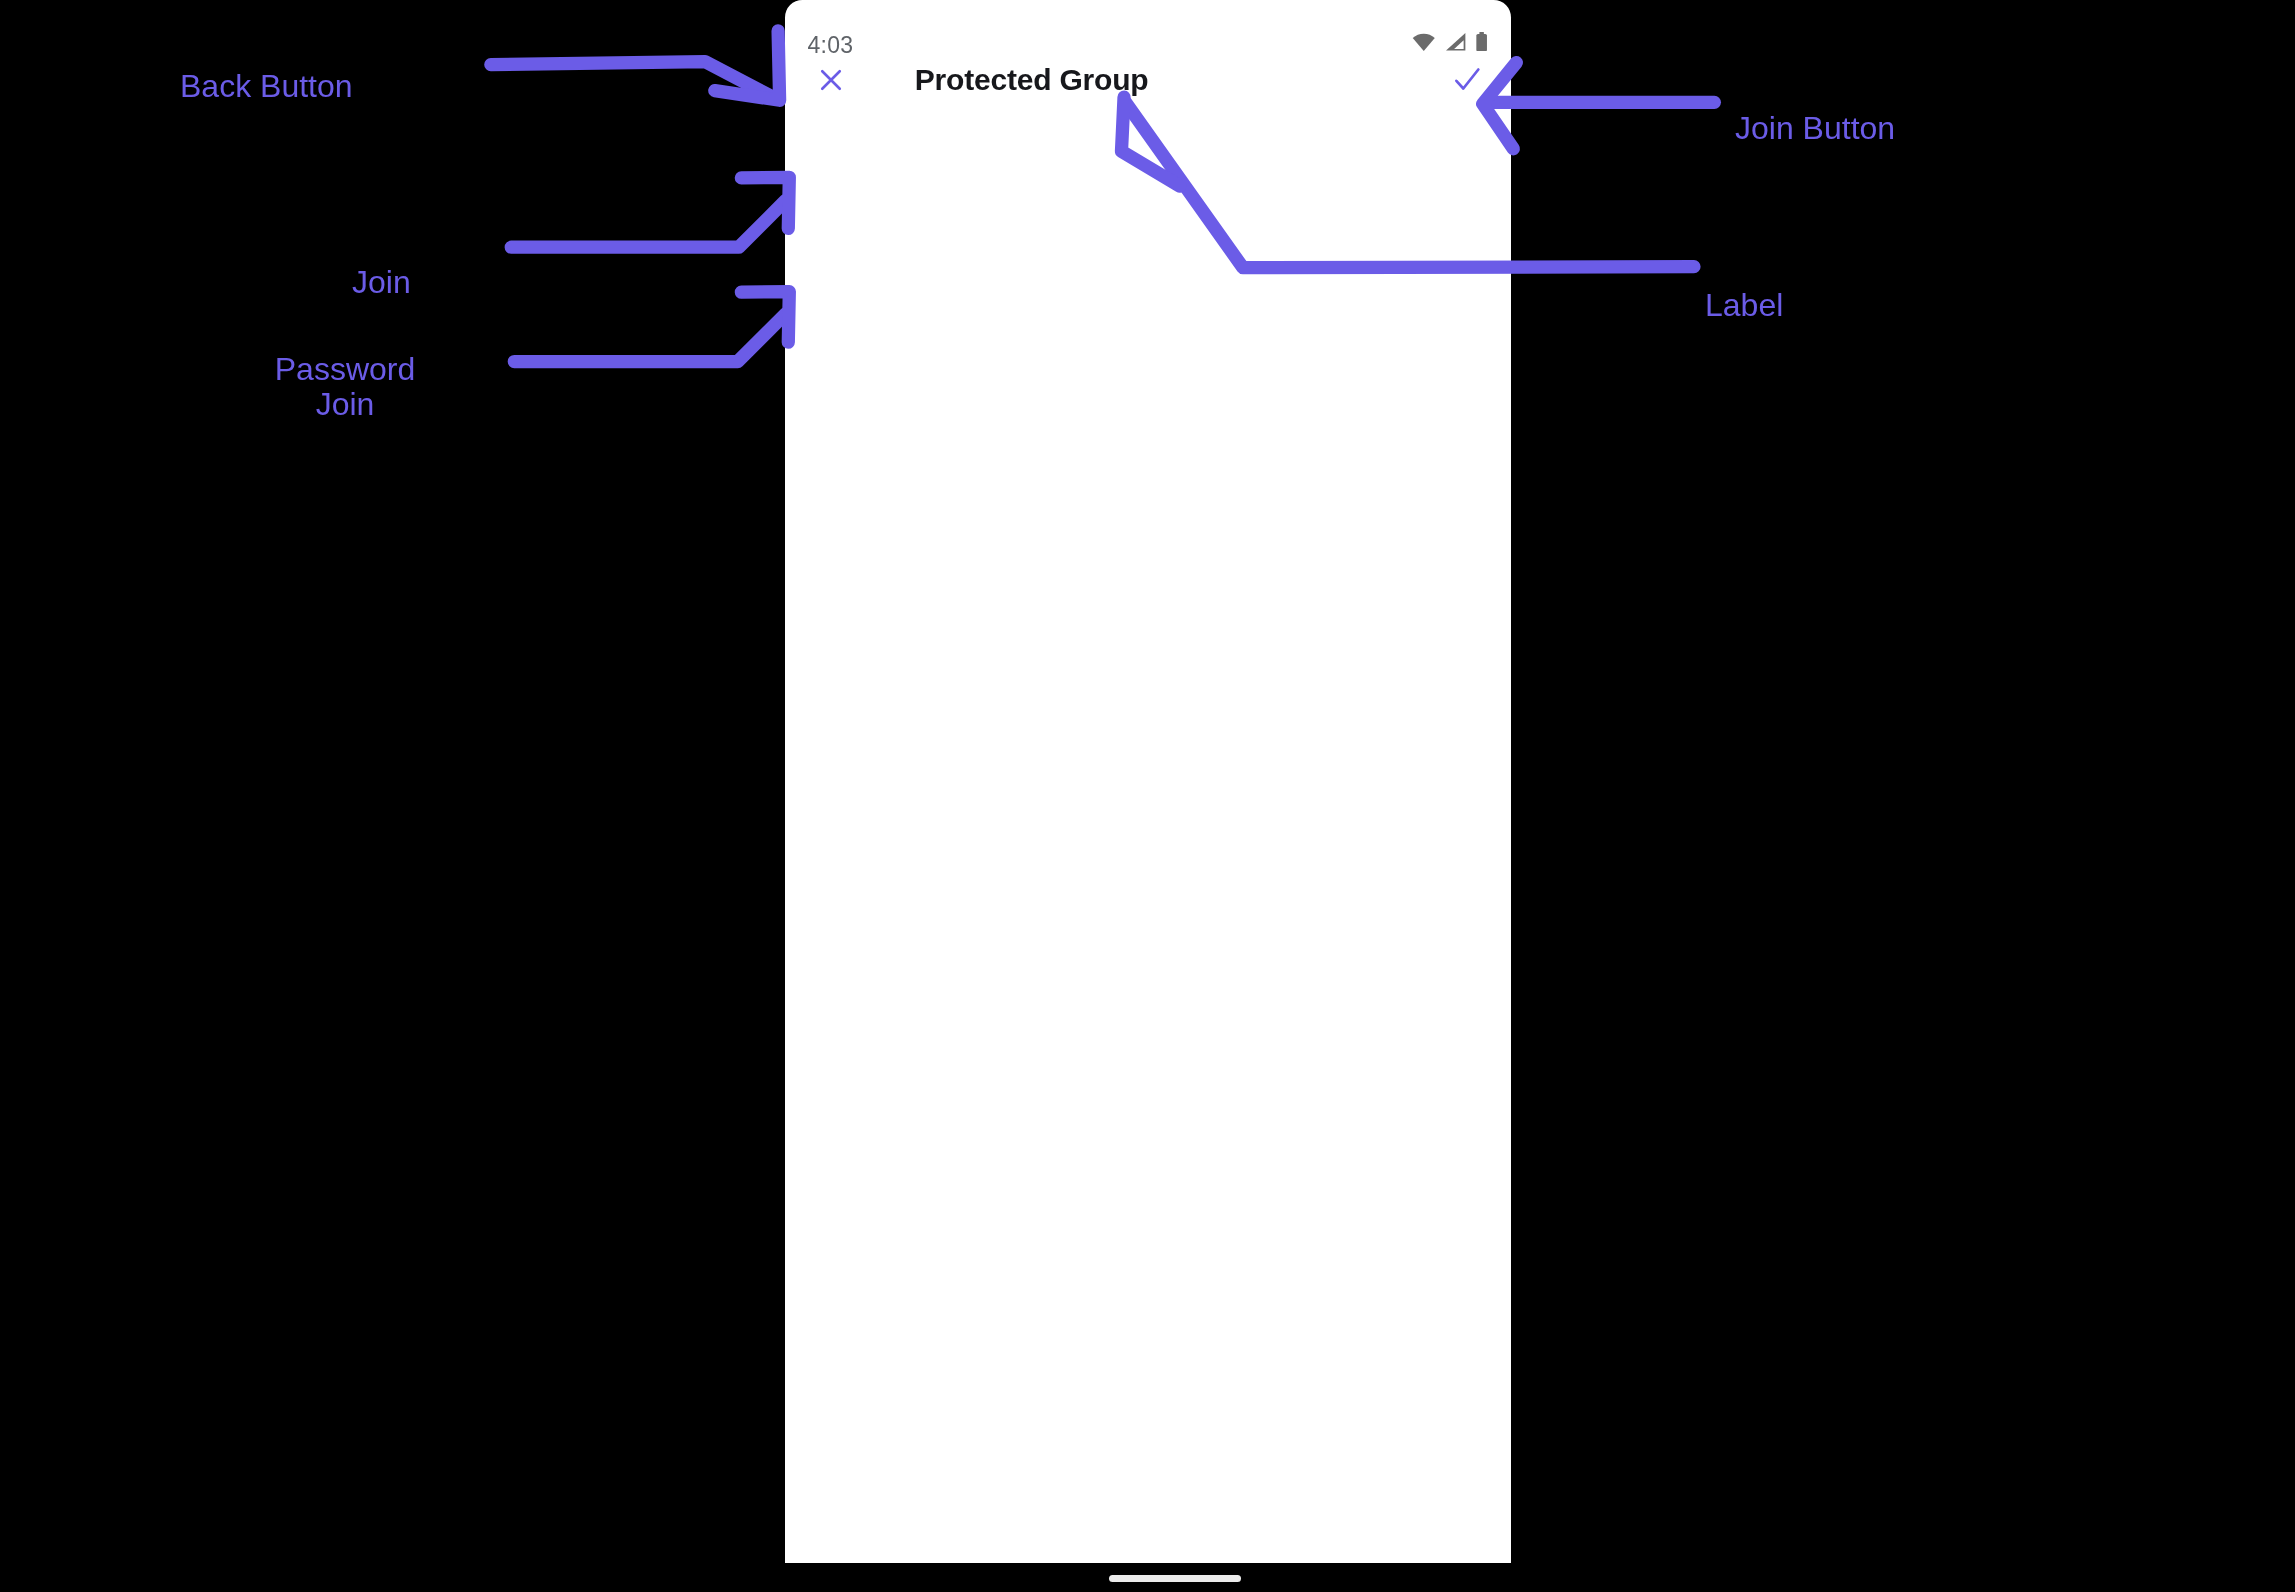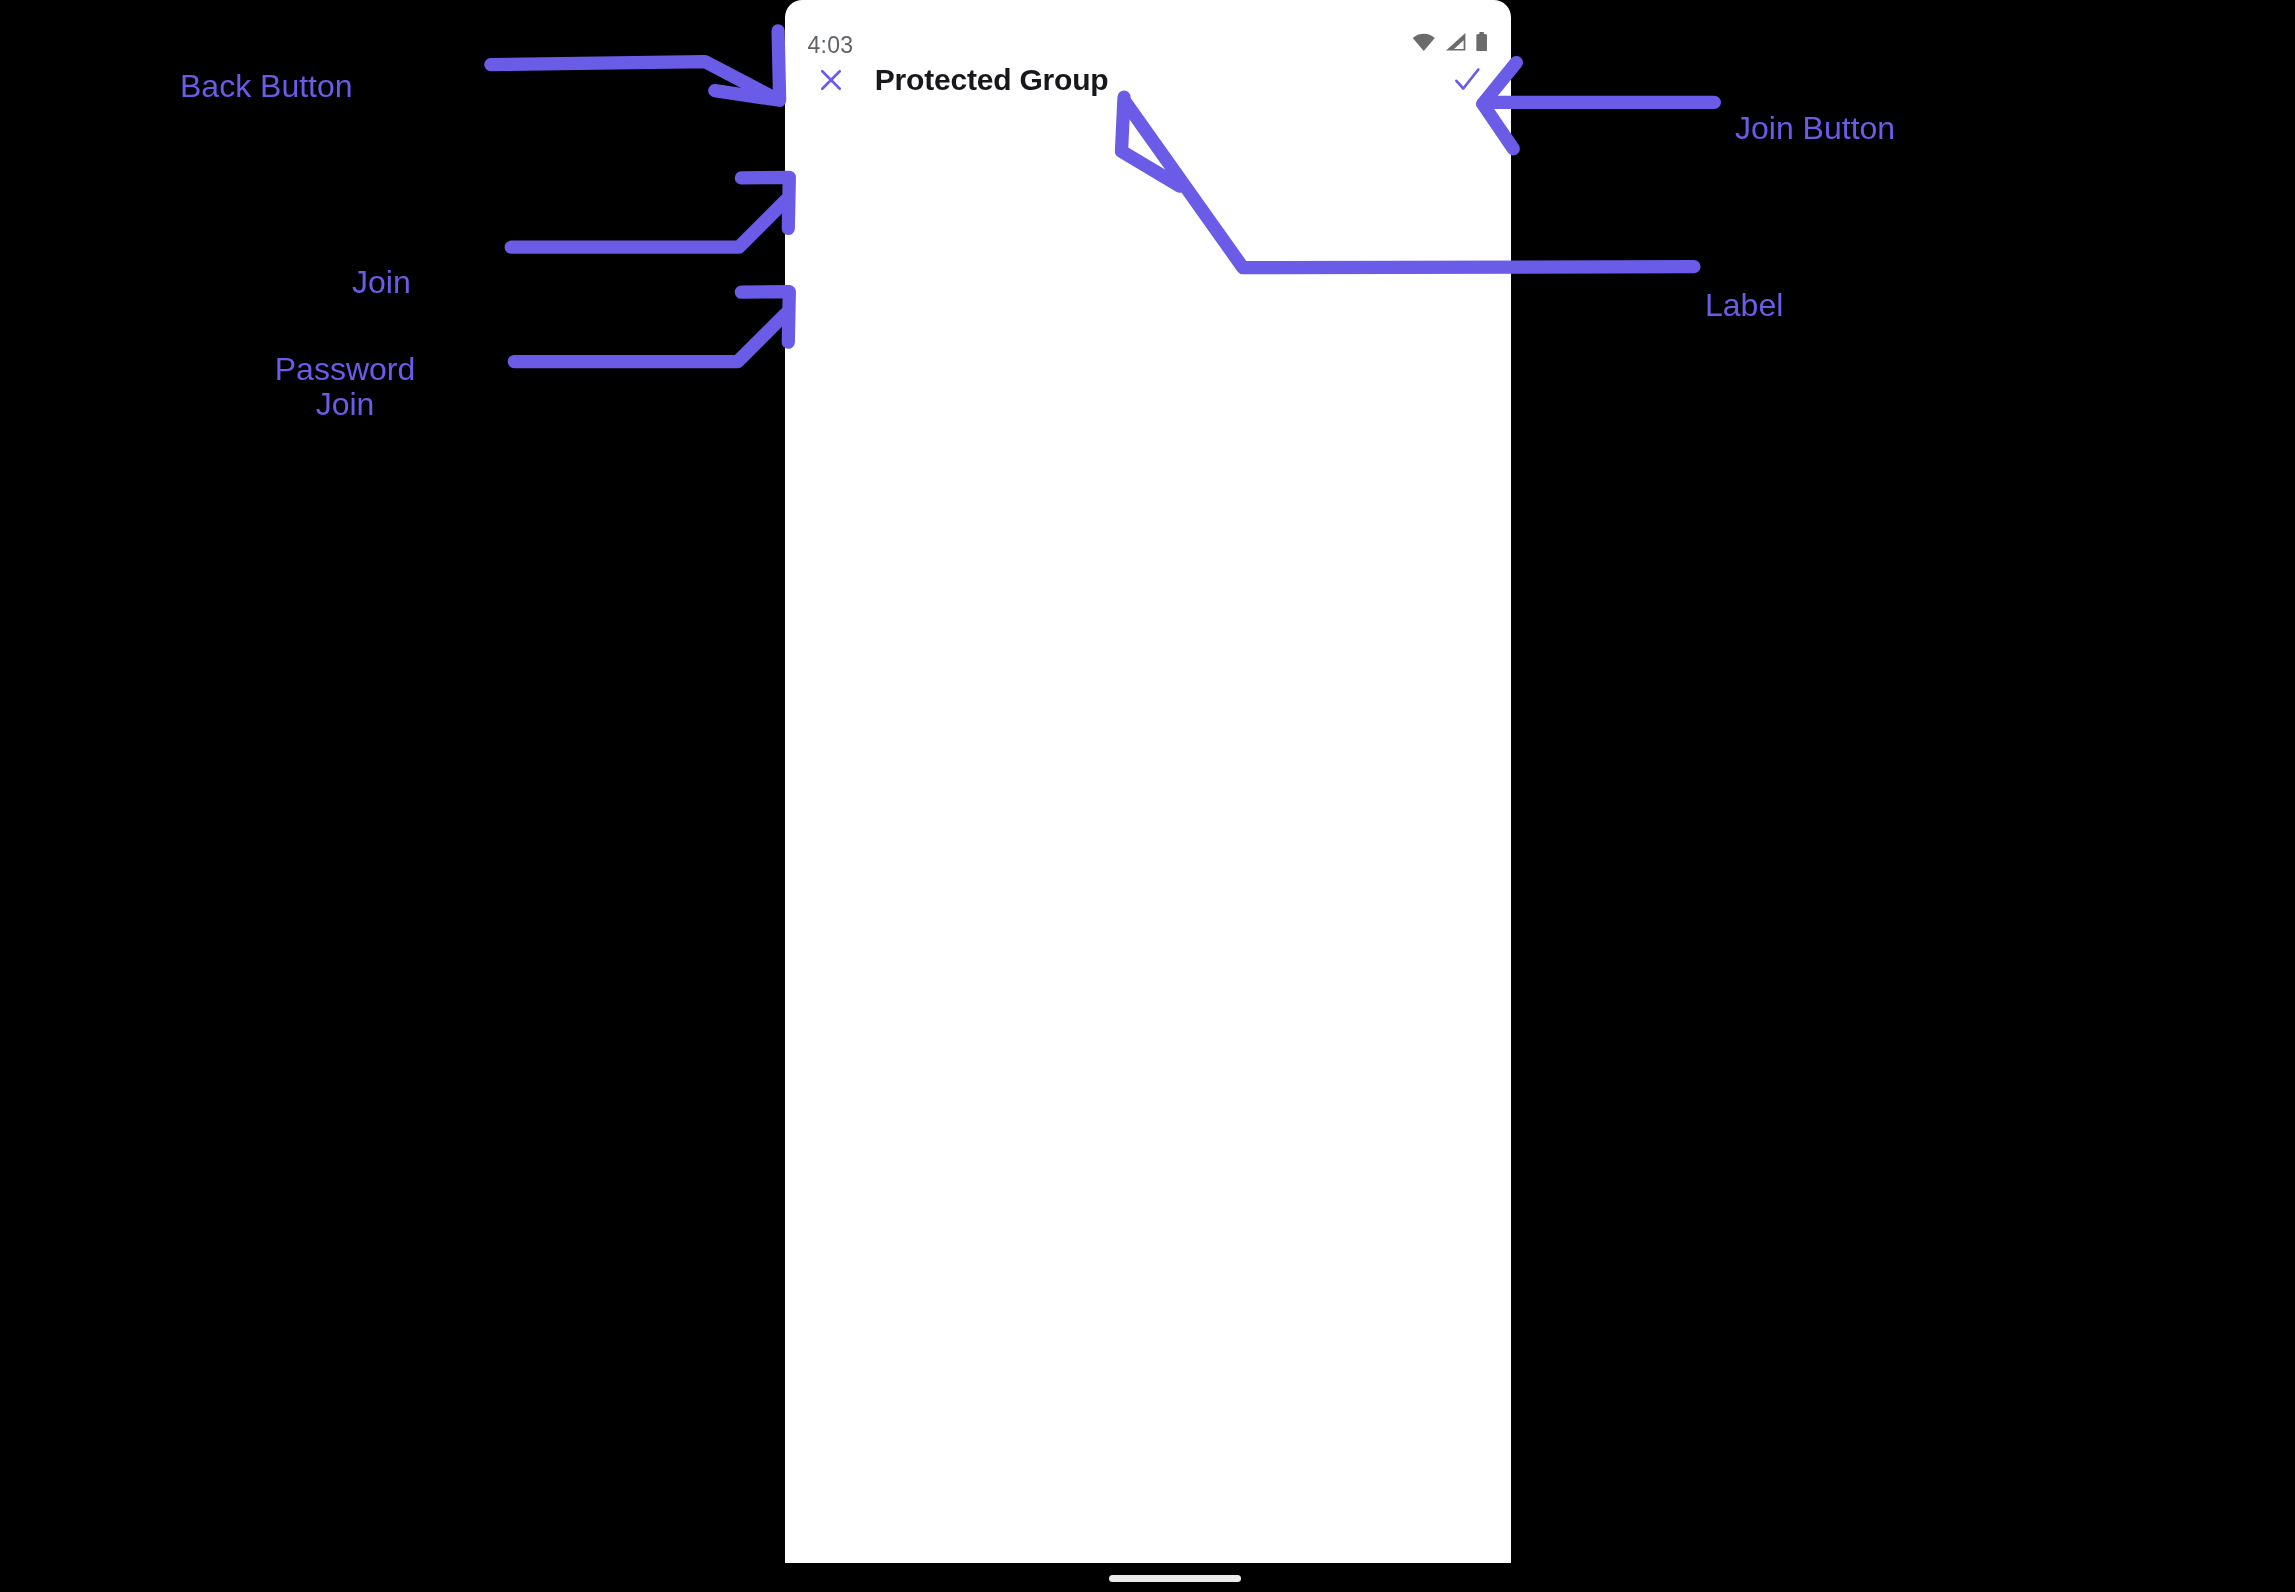--- a/index.html
+++ b/index.html
@@ -30,21 +30,21 @@
     display:flex;align-items:flex-start;justify-content:space-between;
     padding:0 22.5px;box-sizing:border-box;margin-top:32px;
   }
   #status-time{color:#5f6368;font-size:23px;letter-spacing:0.3px;}
   #status-icons{display:flex;align-items:center;gap:9.2px;}
   .sysicon{display:block;}
 
   
   #app-bar{
     position:absolute;left:0;top:47px;width:100%;height:66px;
-    display:flex;align-items:center;
+    display:flex;align-items:center;gap:40px;
   }
   #close-button{
     width:53px;height:53px;margin-left:19.4px;display:flex;align-items:center;
     justify-content:center;background:transparent;border:0;padding:0;cursor:pointer;
   }
   #app-bar-title{
     font-size:30px;font-weight:bold;color:#17181c;margin-left:17.4px;letter-spacing:-0.2px;
   }
   #join-button{
     width:53px;height:53px;margin-left:auto;margin-right:17.4px;display:flex;

